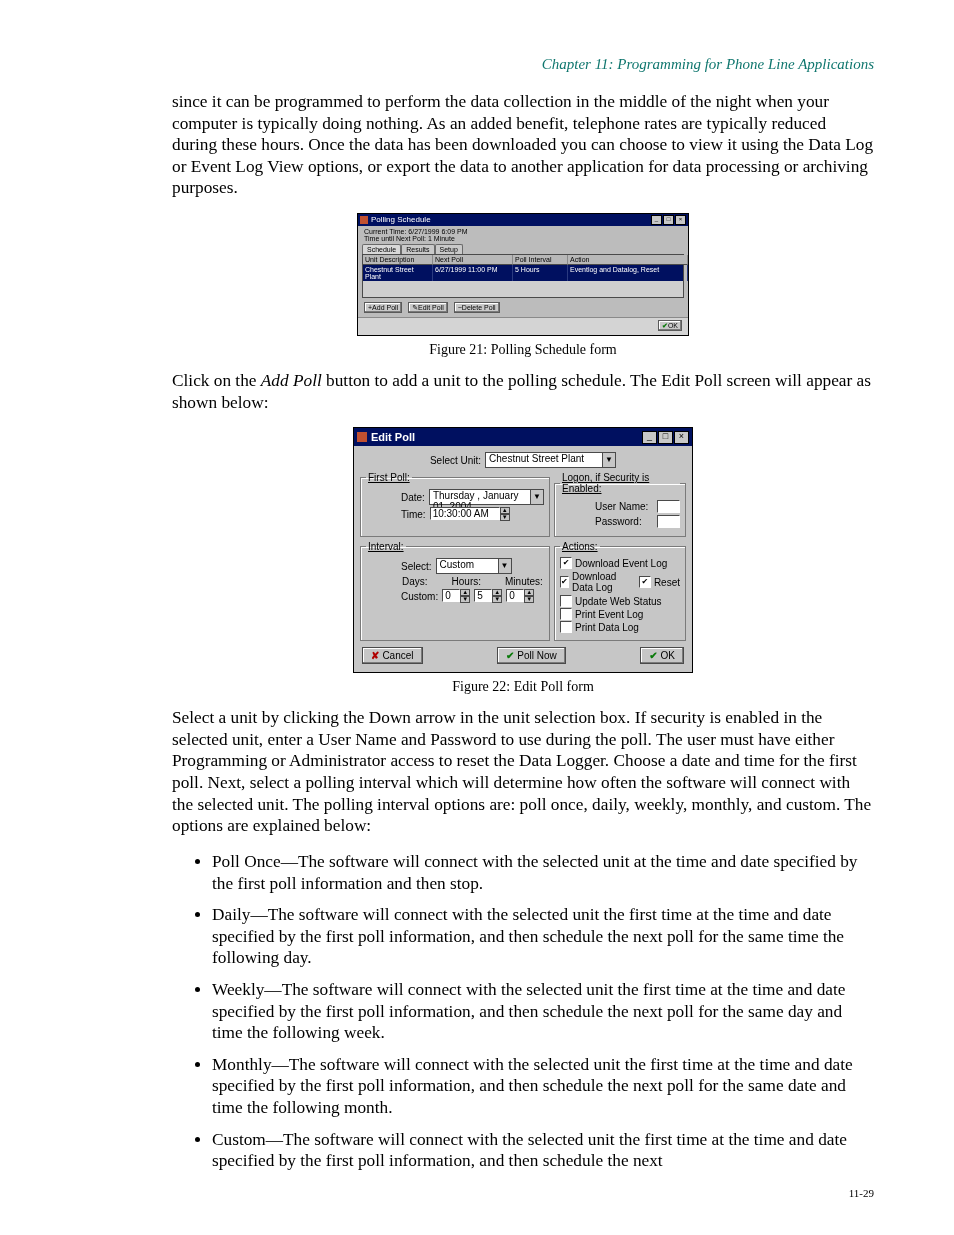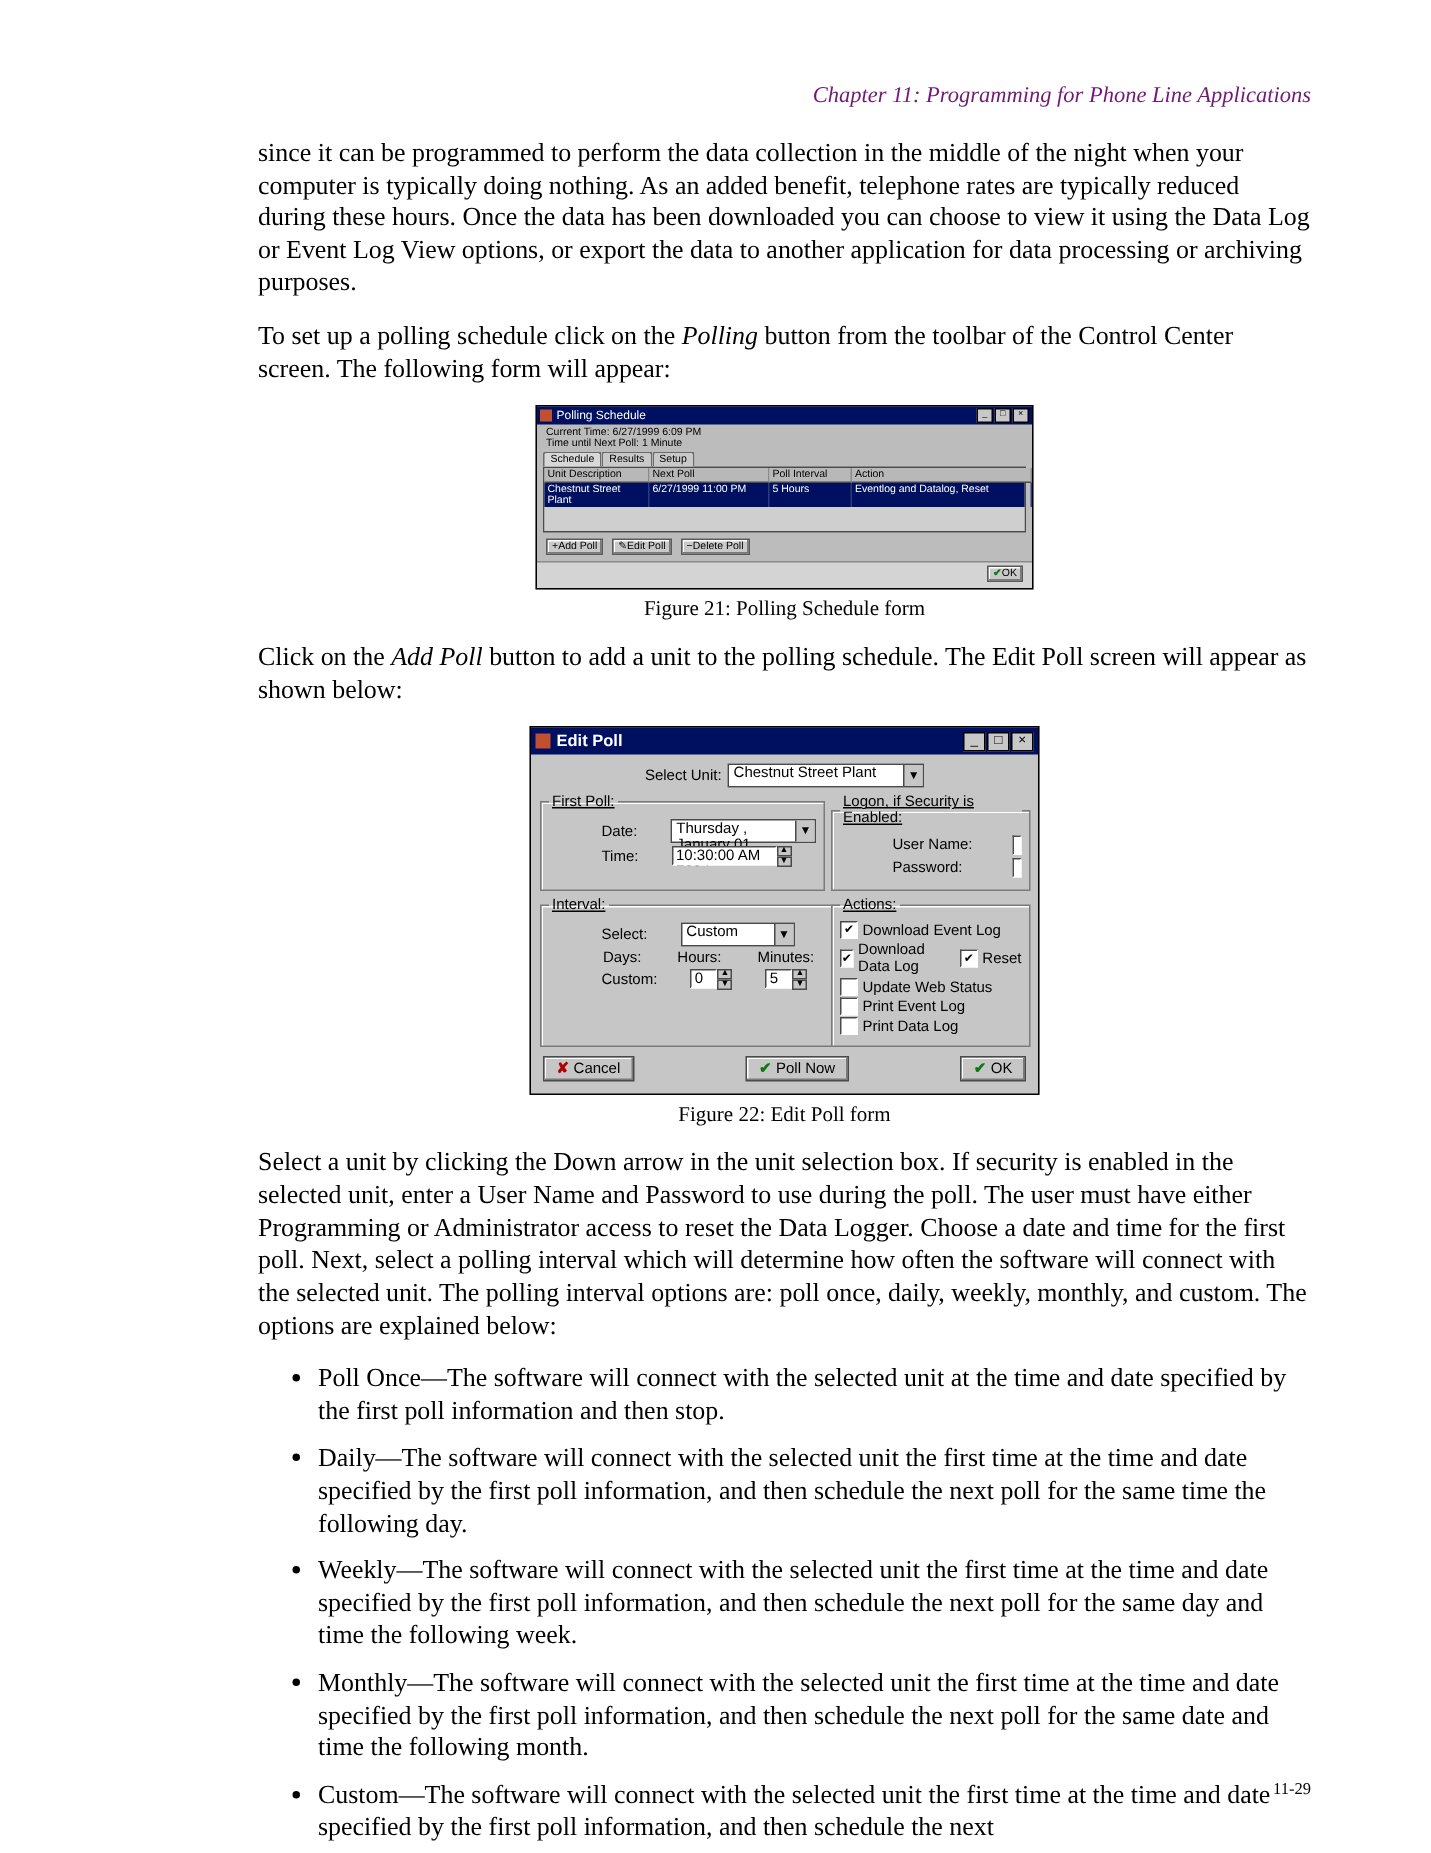--- a/index.html
+++ b/index.html
@@ -13,21 +13,21 @@
     height: 1235px;
     position: relative;
     box-sizing: border-box;
     padding: 56px 80px 40px 172px;
   }
   .chapter-header {
     text-align: right;
     font-style: italic;
     font-size: 15px;
     margin-bottom: 18px;
-    color: #701a75;
+    color: #0f766e;
   }
   .body-text {
     font-size: 17.3px;
     line-height: 1.25;
     text-align: left;
     margin: 0 0 14px 0;
   }
   h3.section {
     font-family: "Optima", "Trebuchet MS", "Segoe UI", Arial, sans-serif;
     font-weight: 700;
@@ -177,21 +177,21 @@
     padding: 0 6px;
   }
   .fig22 fieldset {
     border: 1px solid #7a7a7a;
     box-shadow: inset 1px 1px 0 #fff;
     margin: 0; padding: 4px 5px 6px 5px;
     background: #c6c6c6;
   }
   .fig22 legend { font-size: 10px; padding: 0 2px; text-decoration: underline; }
   .fig22 .field {
-    display: flex; align-items: center; gap: 22px; margin: 2px 0; padding-left: 35px;
+    display: flex; align-items: center; gap: 4px; margin: 2px 0; padding-left: 35px;
   }
   .fig22 .txtin {
     border-top: 1px solid #4a4a4a; border-left: 1px solid #4a4a4a;
     border-right: 1px solid #fff; border-bottom: 1px solid #fff;
     background: #fff; height: 13px; font-size: 10px; padding: 0 2px;
     box-sizing: border-box;
   }
   .fig22 .spin {
     display: inline-flex; align-items: stretch; height: 14px;
   }
@@ -229,23 +229,20 @@
 </style>
 </head>
 <body>
 
 <div class="page">
   <div class="chapter-header">Chapter 11: Programming for Phone Line Applications</div>
 
   <p class="body-text">since it can be programmed to perform the data collection in the middle of the night when your computer is typically doing nothing. As  an added benefit, telephone rates are typically reduced during these hours. Once the data has been downloaded you can choose to view it using the Data Log or Event Log View options, or export the data to another application for data processing or archiving purposes.</p>
 
 
-  <p class="body-text">
-    <span>To set up a polling schedule click on the </span><span class="italic">Polling</span><span> button from the toolbar of the Control Center screen. The following form will appear:</span>
-  </p>
 
   <div class="fig21">
     <div class="titlebar">
       <div class="ticon"></div>
       <span>Polling Schedule</span>
       <div class="spacer"></div>
       <div class="wbtn">_</div>
       <div class="wbtn">□</div>
       <div class="wbtn">×</div>
     </div>

